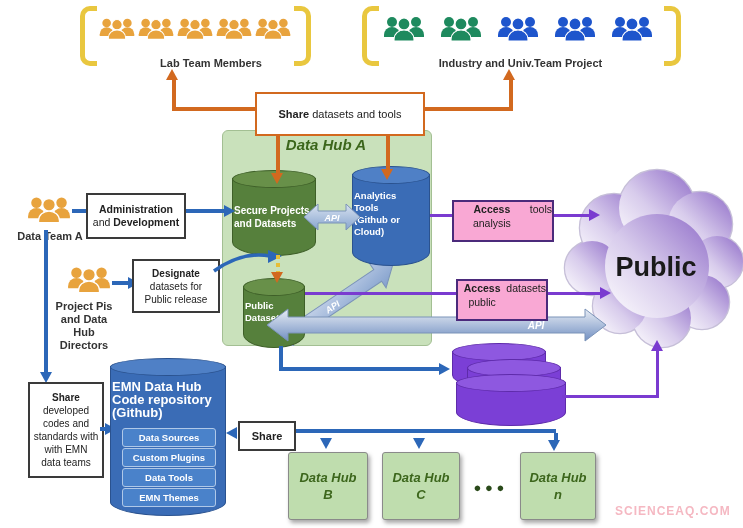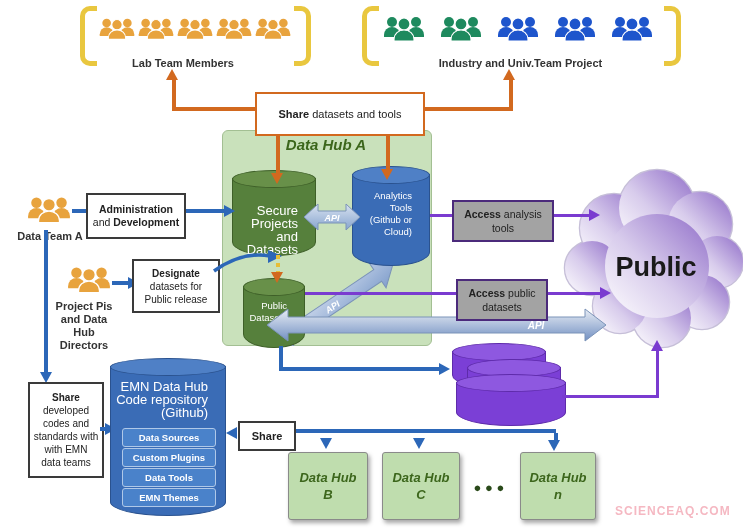--- a/index.html
+++ b/index.html
@@ -20,34 +20,34 @@
   .tri{position:absolute;width:0;height:0;border:solid transparent;}
   .t-r{border-width:6px 0 6px 11px;border-left-color:var(--c);}
   .t-l{border-width:6px 11px 6px 0;border-right-color:var(--c);}
   .t-u{border-width:0 6px 11px 6px;border-bottom-color:var(--c);}
   .t-d{border-width:11px 6px 0 6px;border-top-color:var(--c);}
   
   .wbox{position:absolute;background:#fff;border:2px solid #3a3a3a;text-align:center;
         font-size:10.5px;line-height:13px;display:flex;flex-direction:column;justify-content:center;}
   .obox{position:absolute;background:#fff;border:2px solid #D2691F;text-align:center;
         font-size:11px;line-height:15px;display:flex;flex-direction:column;justify-content:center;}
-  .pbox{position:absolute;background:#a3a3a3;border:2px solid #4B2A7B;text-align:center;
-        font-size:10.5px;line-height:14px;display:flex;flex-direction:column;justify-content:center;}
+  .pbox{position:absolute;background:#f9a8d4;border:2px solid #4B2A7B;text-align:center;
+        font-size:10.5px;line-height:14px;display:flex;flex-direction:row;justify-content:center;}
   .b{font-weight:bold;}
   
   .panel{position:absolute;background:#C9E1BB;border:1px solid #A3BF93;border-radius:6px;}
   .hub-title{position:absolute;font-style:italic;font-weight:bold;color:#3C661C;text-align:center;}
   .hubbox{position:absolute;background:#BFDDAE;border:1px solid #8a8a8a;border-radius:3px;
           box-shadow:2px 3px 4px rgba(0,0,0,.35);display:flex;flex-direction:column;justify-content:center;
           text-align:center;font-style:italic;font-weight:bold;font-size:13px;line-height:17px;color:#3C661C;}
   
   .cyl{position:absolute;}
   .cyl .cbody{position:absolute;left:0;right:0;top:8px;bottom:0;border-radius:0 0 50% 50%/0 0 14px 14px;}
   .cyl .ctop{position:absolute;left:0;right:0;top:0;height:16px;border-radius:50%;}
-  .cyl .ctxt{position:absolute;left:2px;right:18px;color:#fff;font-weight:normal;text-align:right;}
+  .cyl .ctxt{position:absolute;left:2px;right:3px;color:#fff;font-weight:bold;text-align:left;}
   .cg .cbody{background:#56803C;border:1px solid #3E5F28;}
   .cg .ctop{background:#689049;border:1px solid #3E5F28;}
   .cb .cbody{background:#3A6CB6;border:1px solid #2A528F;}
   .cb .ctop{background:#4F80C6;border:1px solid #2A528F;}
   .cp .cbody{background:#7B3FD6;border:1px solid #5E2BAA;}
   .cp .ctop{background:#8E58E0;border:1px solid #5E2BAA;}
   .repo-item{position:absolute;left:12px;width:92px;height:17px;background:#4A82CA;border:1px solid #AFC8E8;
              border-radius:3px;color:#fff;font-size:9.5px;font-weight:bold;text-align:center;line-height:17px;}
   .dash-v{position:absolute;width:4px;background:repeating-linear-gradient(to bottom,#E7BE35 0 4px,rgba(0,0,0,0) 4px 8px);}
   .wm{position:absolute;color:#F5B8C2;font-size:12px;letter-spacing:1px;font-weight:bold;}
@@ -84,21 +84,21 @@
   <svg class="ppl" style="left: 176px; top: 12px; color: rgb(232, 163, 61);" width="38" height="34">
       <use href="#ppl-sym"></use>
     </svg>
   <svg class="ppl" style="left: 215px; top: 12px; color: rgb(232, 163, 61);" width="38" height="34">
       <use href="#ppl-sym"></use>
     </svg>
   <svg class="ppl" style="left: 254px; top: 12px; color: rgb(232, 163, 61);" width="38" height="34">
       <use href="#ppl-sym"></use>
     </svg>
   <div class="brk r" style="left:294px;top:6px"></div>
-  <div class="grp-label" style="left:88px;top:57px;width:190px">Lab Team Members</div>
+  <div class="grp-label" style="left:116px;top:57px;width:190px">Lab Team Members</div>
 
   <div class="brk l" style="left:362px;top:6px"></div>
   <svg class="ppl" style="left: 382px; top: 12px; color: rgb(30, 138, 94);" width="44" height="34">
       <use href="#ppl-sym"></use>
     </svg>
   <svg class="ppl" style="left: 439px; top: 12px; color: rgb(30, 138, 94);" width="44" height="34">
       <use href="#ppl-sym"></use>
     </svg>
   <svg class="ppl" style="left: 496px; top: 12px; color: rgb(30, 85, 204);" width="44" height="34">
       <use href="#ppl-sym"></use>
@@ -124,21 +124,21 @@
       </defs>
     <g transform="translate(8,100) rotate(-34)">
       <path d="M0,15 L18,0 L18,8 L127,8 L127,0 L145,15 L127,30 L127,22 L18,22 L18,30 Z" fill="url(#g2)" stroke="#7b93b8" stroke-width="1"></path>
       <text x="72" y="19" text-anchor="middle" font-size="9" font-style="italic" font-weight="bold" fill="#fff">API</text>
     </g>
   </svg>
 
   <div class="cyl cg" style="left:232px;top:170px;width:84px;height:86px">
     <div class="cbody"></div>
       <div class="ctop"></div>
-    <div class="ctxt" style="top:34px;font-size:13px;line-height:13px">
+    <div class="ctxt" style="top:34px;font-size:10px;line-height:13px">
       <div>Secure Projects</div>
       <div>and Datasets</div>
     </div>
   </div>
   <div class="cyl cb" style="left:352px;top:166px;width:78px;height:100px">
     <div class="cbody"></div>
       <div class="ctop"></div>
     <div class="ctxt" style="top:24px;font-size:9.5px;line-height:12px">
       <div>Analytics</div>
       <div>Tools</div>

